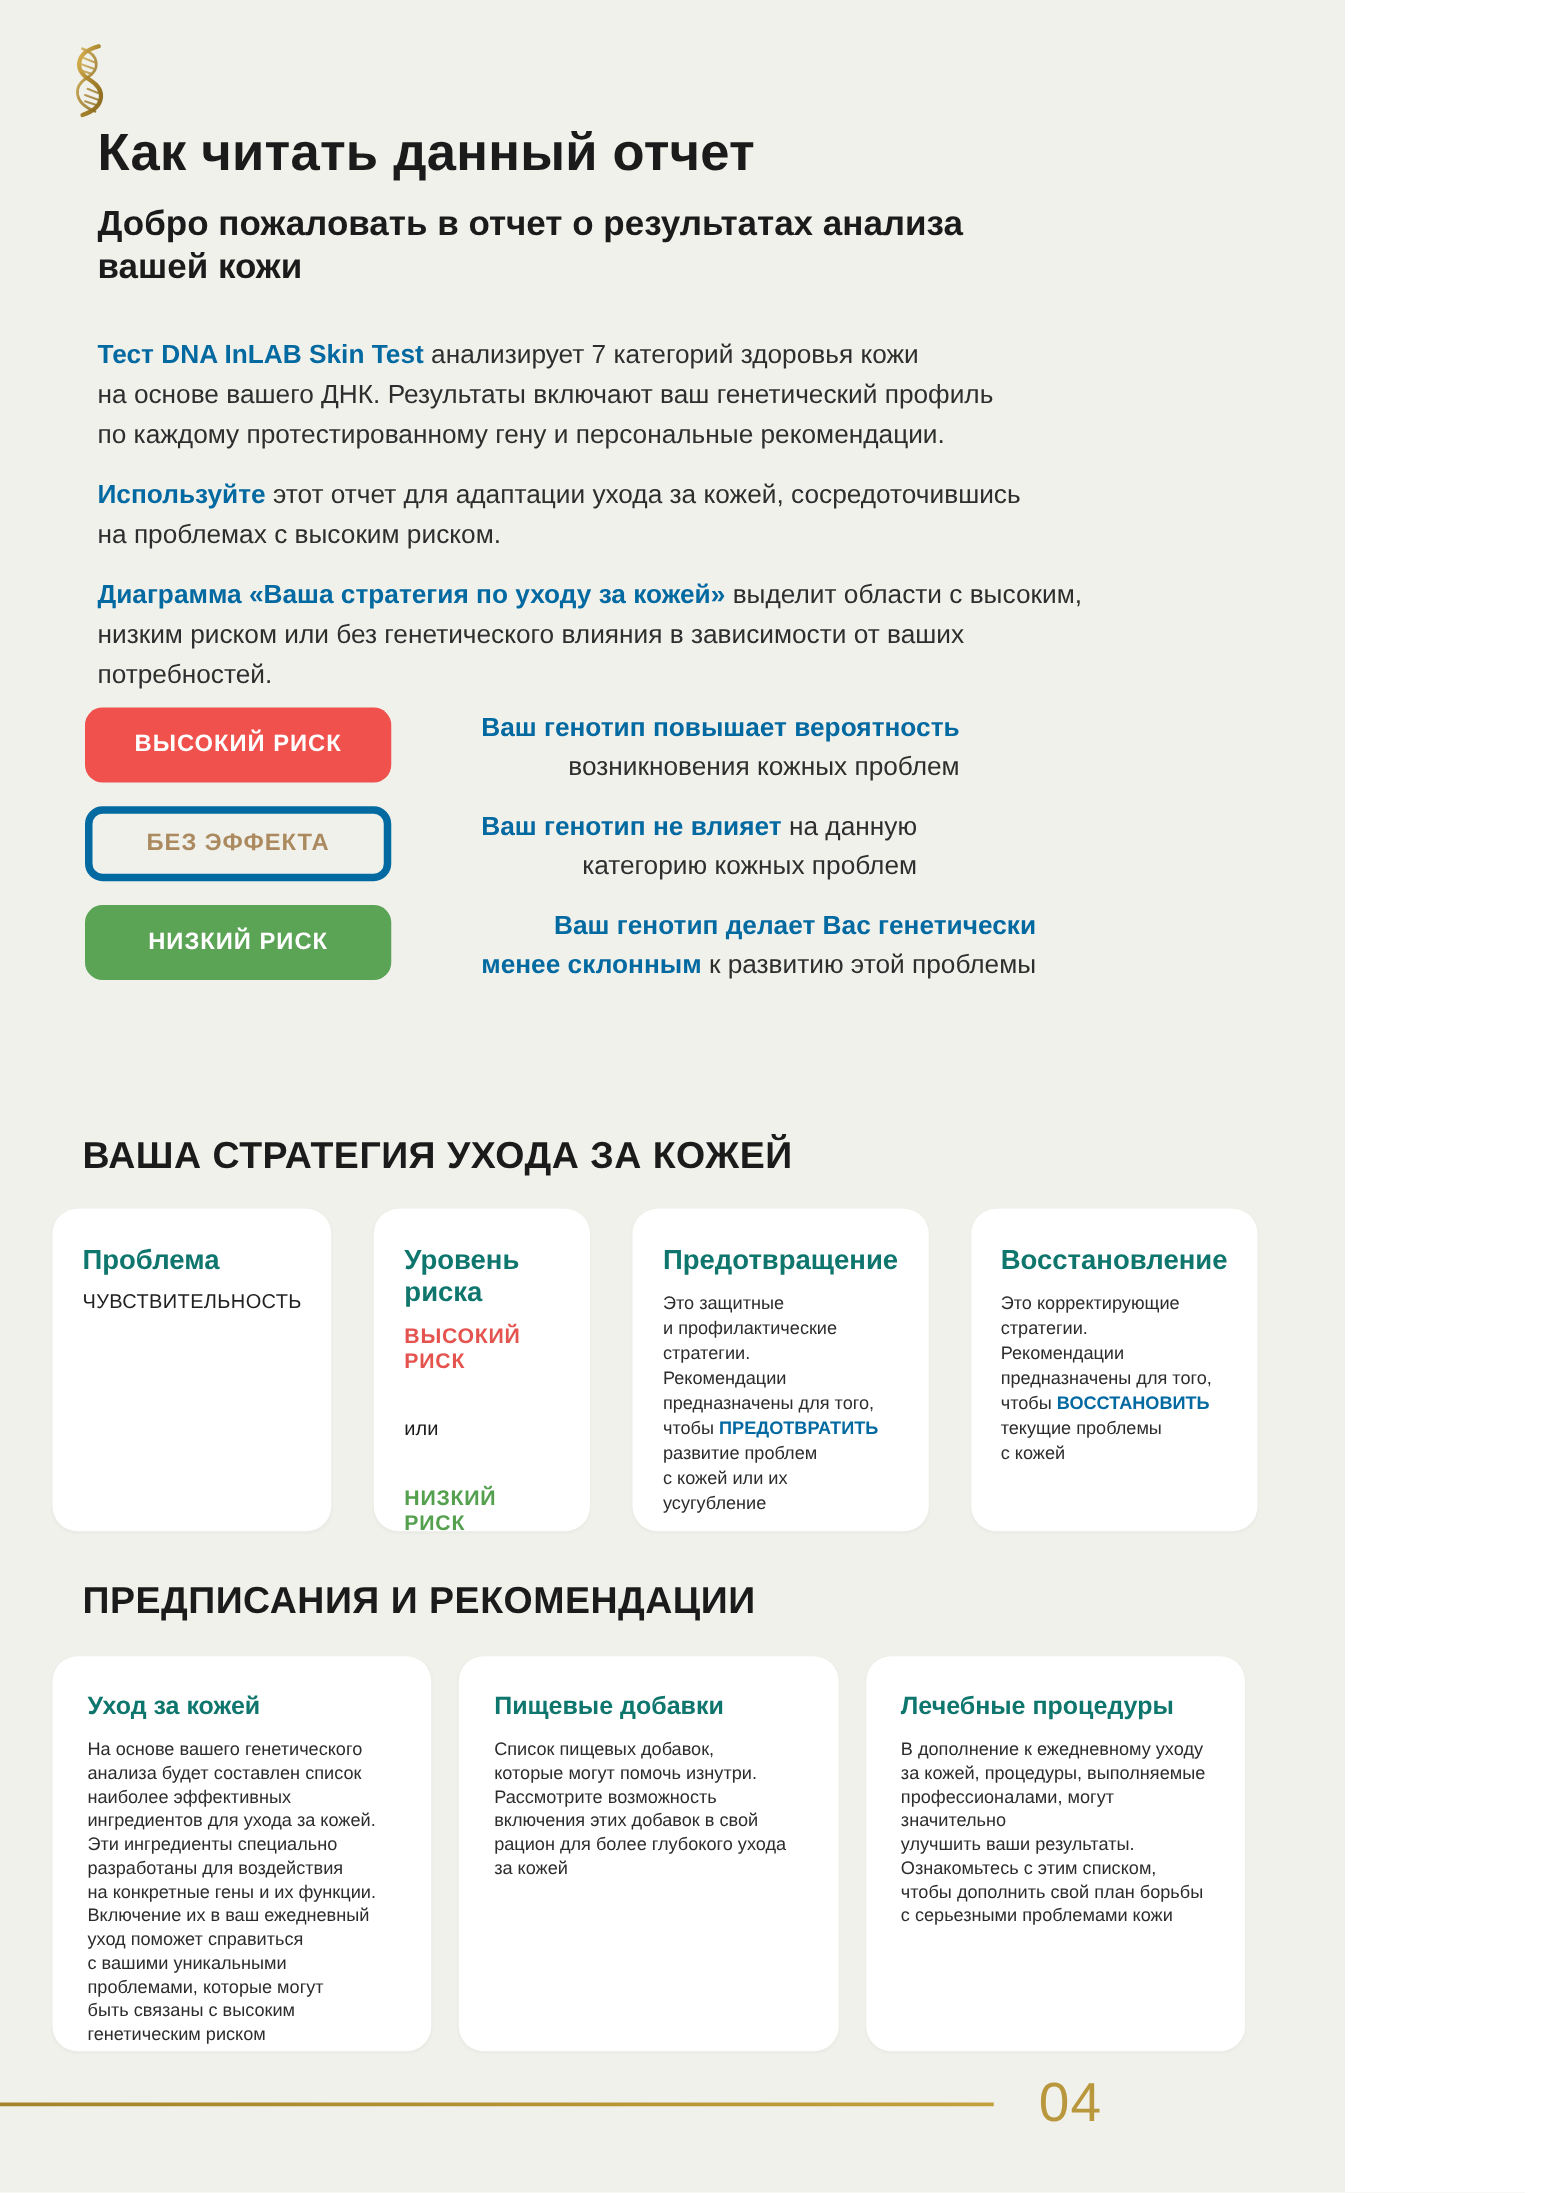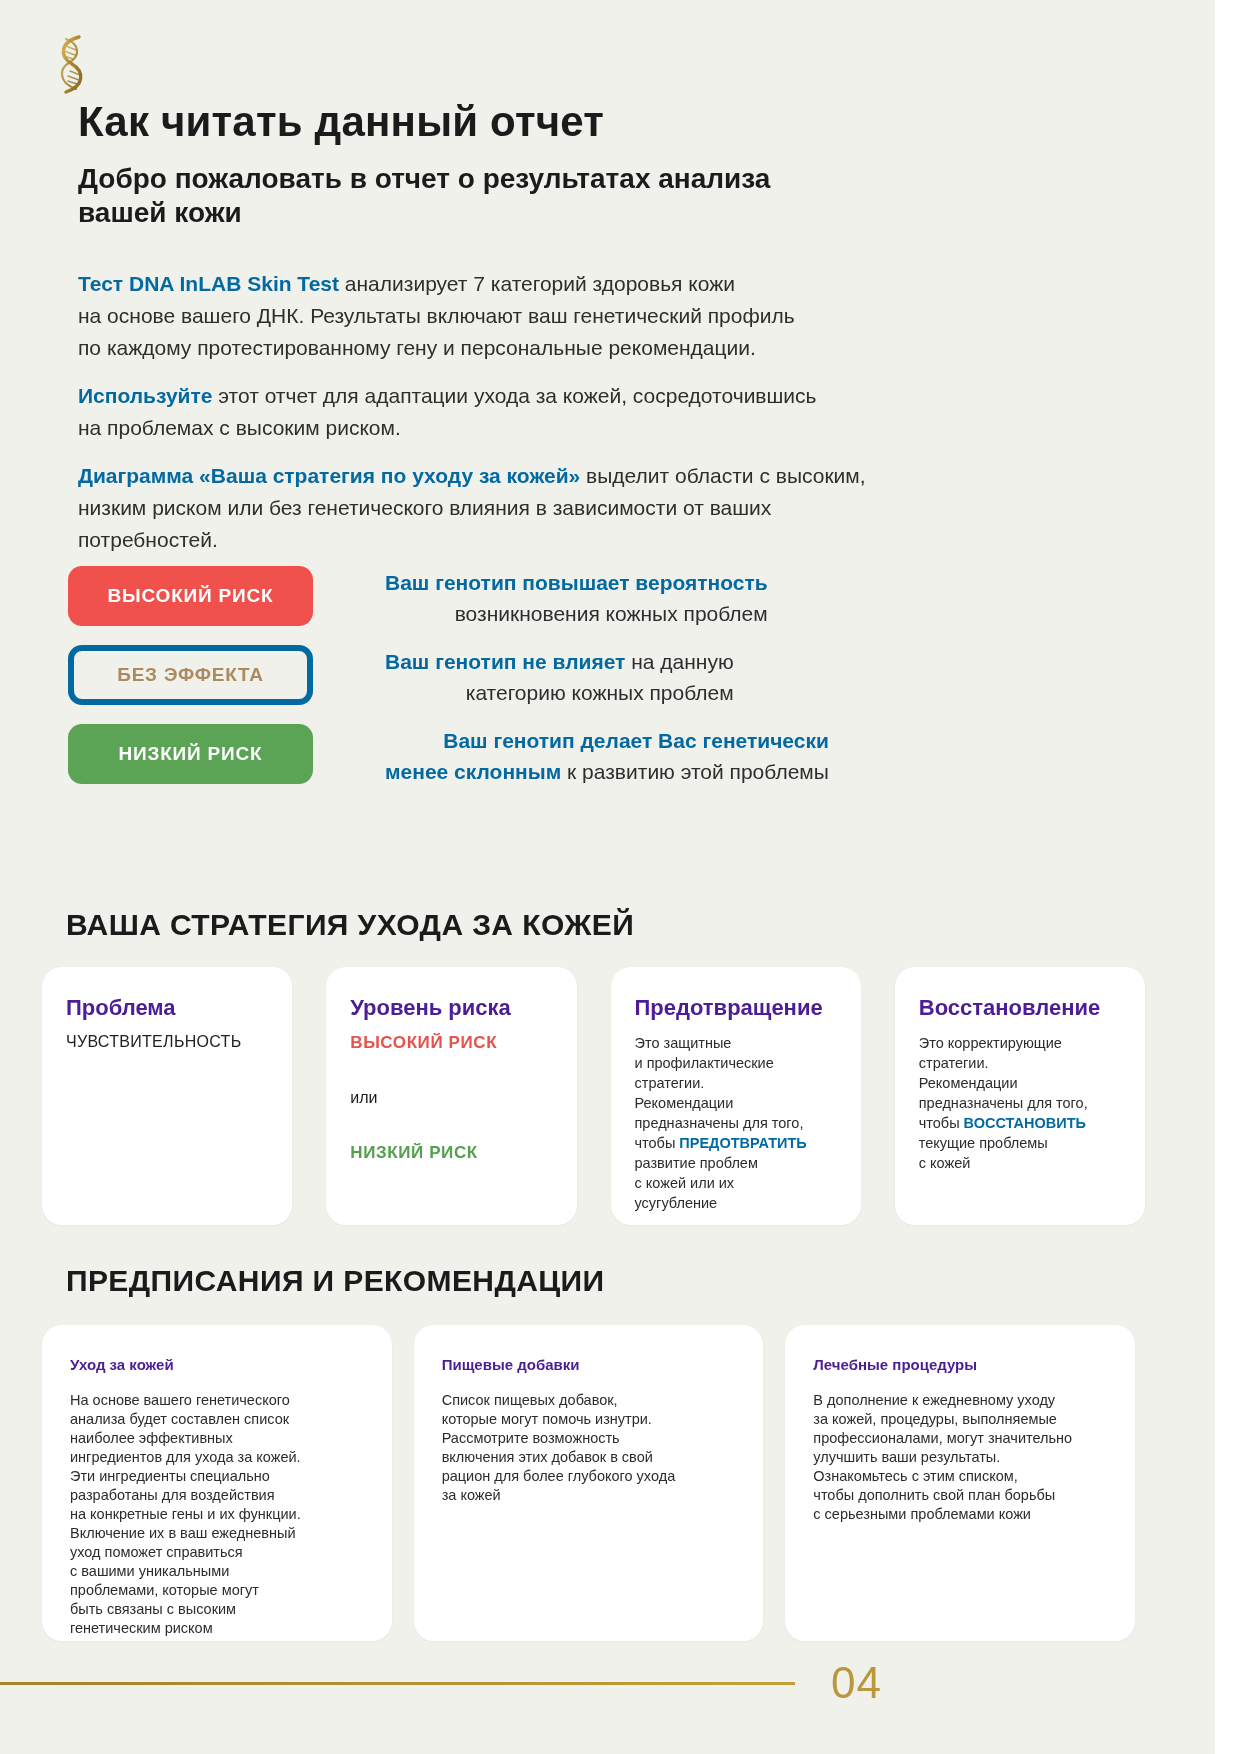--- a/index.html
+++ b/index.html
@@ -1,18 +1,18 @@
 <!DOCTYPE html>
 <html lang="ru"><head>
 <meta charset="utf-8">
 <style>
   html,body { margin:0; padding:0; }
   body { font-family:"Liberation Sans", sans-serif; }
   .page {
-    position:relative; width:1215px; height:1754px;
+    position:relative; width:1076px; height:1754px;
     background:#f1f1ec; color:#262626; overflow:hidden;
   }
   .pre { white-space:pre-line; }
   .b { font-weight:bold; color:#0369a1; }
 
   .logo { position:absolute; left:46px; top:34px; width:52px; height:62px; }
 
   h1.title {
     margin:0; padding:98px 0 0 78px;
     font-size:42px; line-height:48px; font-weight:bold; color:#1b1b1b; letter-spacing:0.2px;
@@ -44,23 +44,23 @@
   h3.section.prescriptions { margin-top:38px; }
 
   .cards4 { display:grid; grid-template-columns:repeat(4,1fr); gap:34px; margin:24px 70px 0 42px; }
   .cards3 { display:grid; grid-template-columns:repeat(3,1fr); gap:22px; margin:26px 80px 0 42px; }
   .card {
     background:#ffffff; border-radius:20px; box-sizing:border-box;
     box-shadow:0 1px 3px rgba(0,0,0,0.04);
   }
   .cards4 .card { height:258px; padding:28px 24px; }
   .cards3 .card { height:316px; padding:28px 28px; }
-  .card-title { font-weight:bold; color:#4c1d95; }
+  .card-title { font-weight:bold; color:#0f766e; }
   .cards4 .card-title { font-size:22px; line-height:26px; margin-bottom:12px; }
-  .cards3 .card-title { font-size:15px; line-height:24px; margin-bottom:14px; }
+  .cards3 .card-title { font-size:20px; line-height:24px; margin-bottom:14px; }
   .caps-body { margin-top:10px; font-size:16px; letter-spacing:0.3px; color:#222222; }
   .risk-high { margin-top:10px; color:#e4534e; font-weight:bold; font-size:17px; letter-spacing:0.6px; }
   .risk-or   { margin-top:36px; color:#1c1c1c; font-weight:normal; font-size:16px; }
   .risk-low  { margin-top:36px; color:#55a04e; font-weight:bold; font-size:17px; letter-spacing:0.6px; }
   .card-body { font-size:14.5px; line-height:20px; color:#2c2c2c; }
   .cards3 .card-body { line-height:19px; }
 
   .footer { display:flex; align-items:center; margin-top:20px; }
   .gold-line { width:795px; height:3px; background:linear-gradient(90deg,#a4842a,#c3a03c); }
   .page-num { margin-left:36px; font-size:44px; line-height:44px; letter-spacing:1px; color:#b9973d; }

